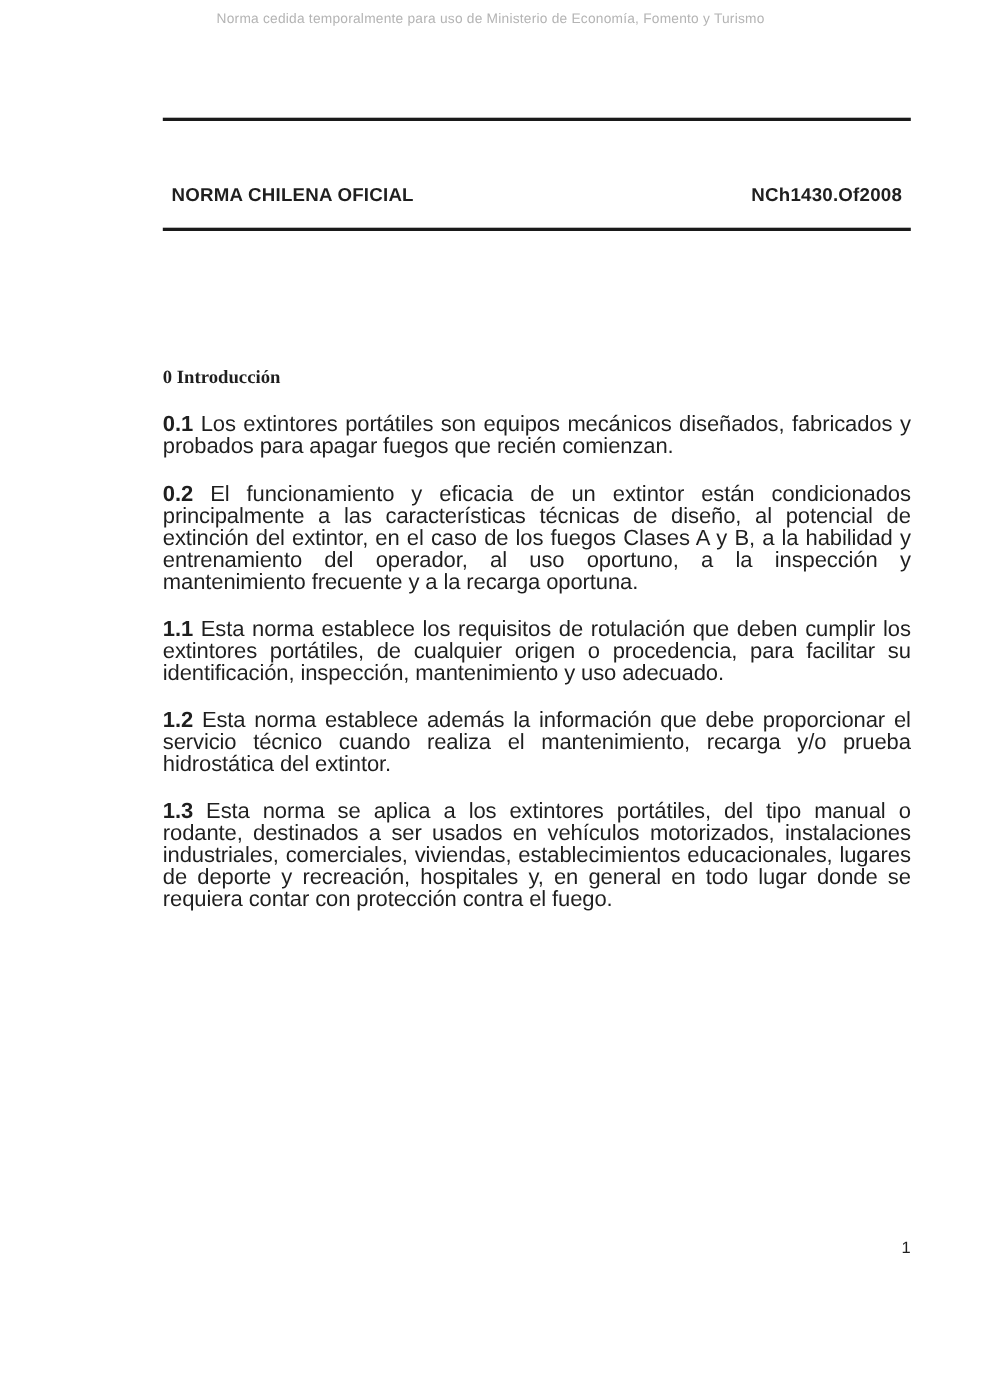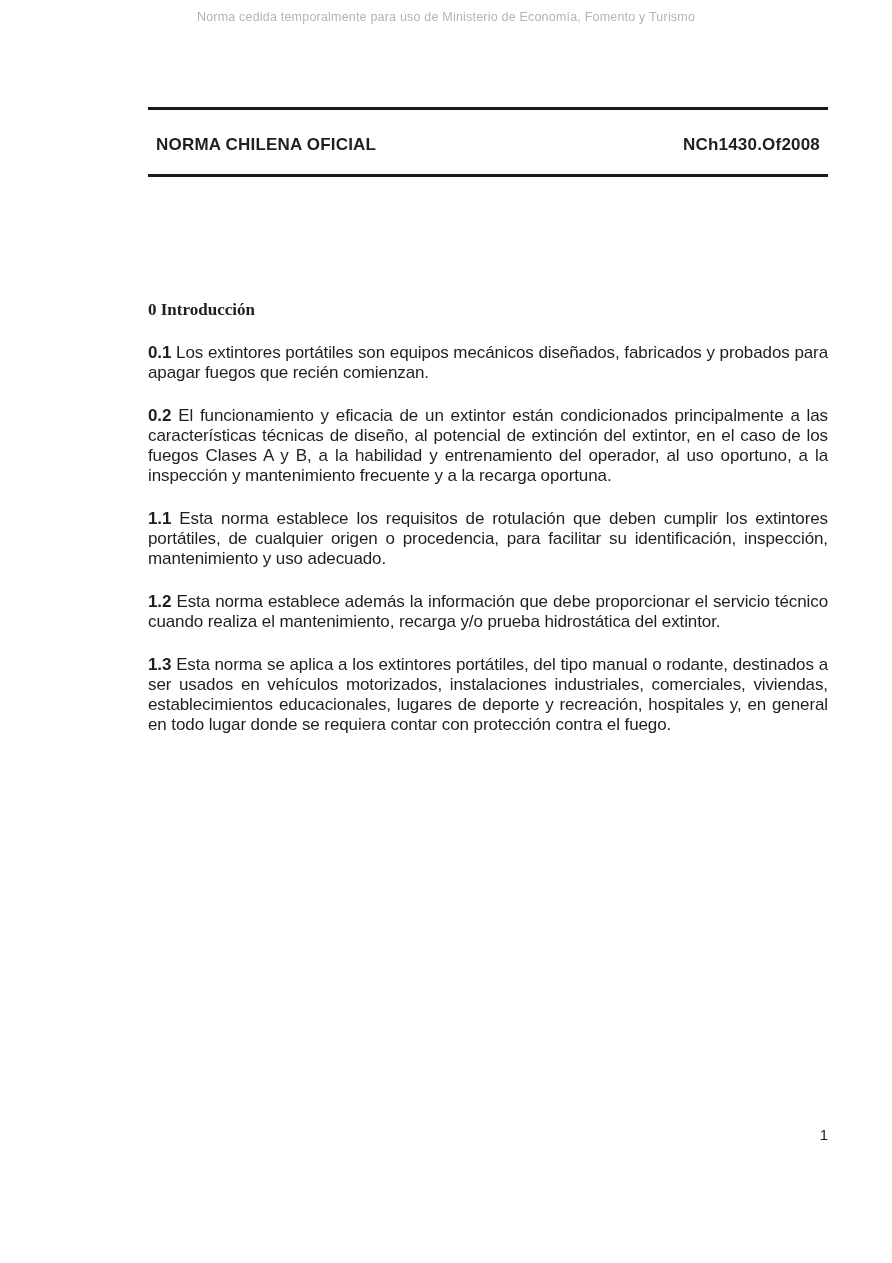--- a/index.html
+++ b/index.html
@@ -38,41 +38,42 @@
     width: 100%;
   }
   .header-row {
     display: flex;
     justify-content: space-between;
     align-items: baseline;
     padding: 25px 8px 19px 8px;
     font-weight: bold;
     font-size: 17px;
     letter-spacing: 0.2px;
+    margin-top: 33px;
   }
   .doc-title {
     margin: 147px 0 0 0;
     font-size: 21px;
     font-weight: bold;
     line-height: 24px;
     letter-spacing: 0.1px;
   }
   .section-heading {
     font-size: 17px;
     font-weight: bold;
     line-height: 20px;
     margin: 0;
     font-family: Liberation Serif, serif;
   }
   .h-intro   { margin-top: 123px; }
   .h-alcance { margin-top: 42px; }
   .para {
     margin: 0;
     margin-top: 23px;
-    font-size: 17px;
+    font-size: 20px;
     line-height: 20px;
     text-align: justify;
     letter-spacing: -0.1px;
   }
   .para .num {
     font-weight: bold;
   }
   .page-number {
     position: absolute;
     top: 1126px;

